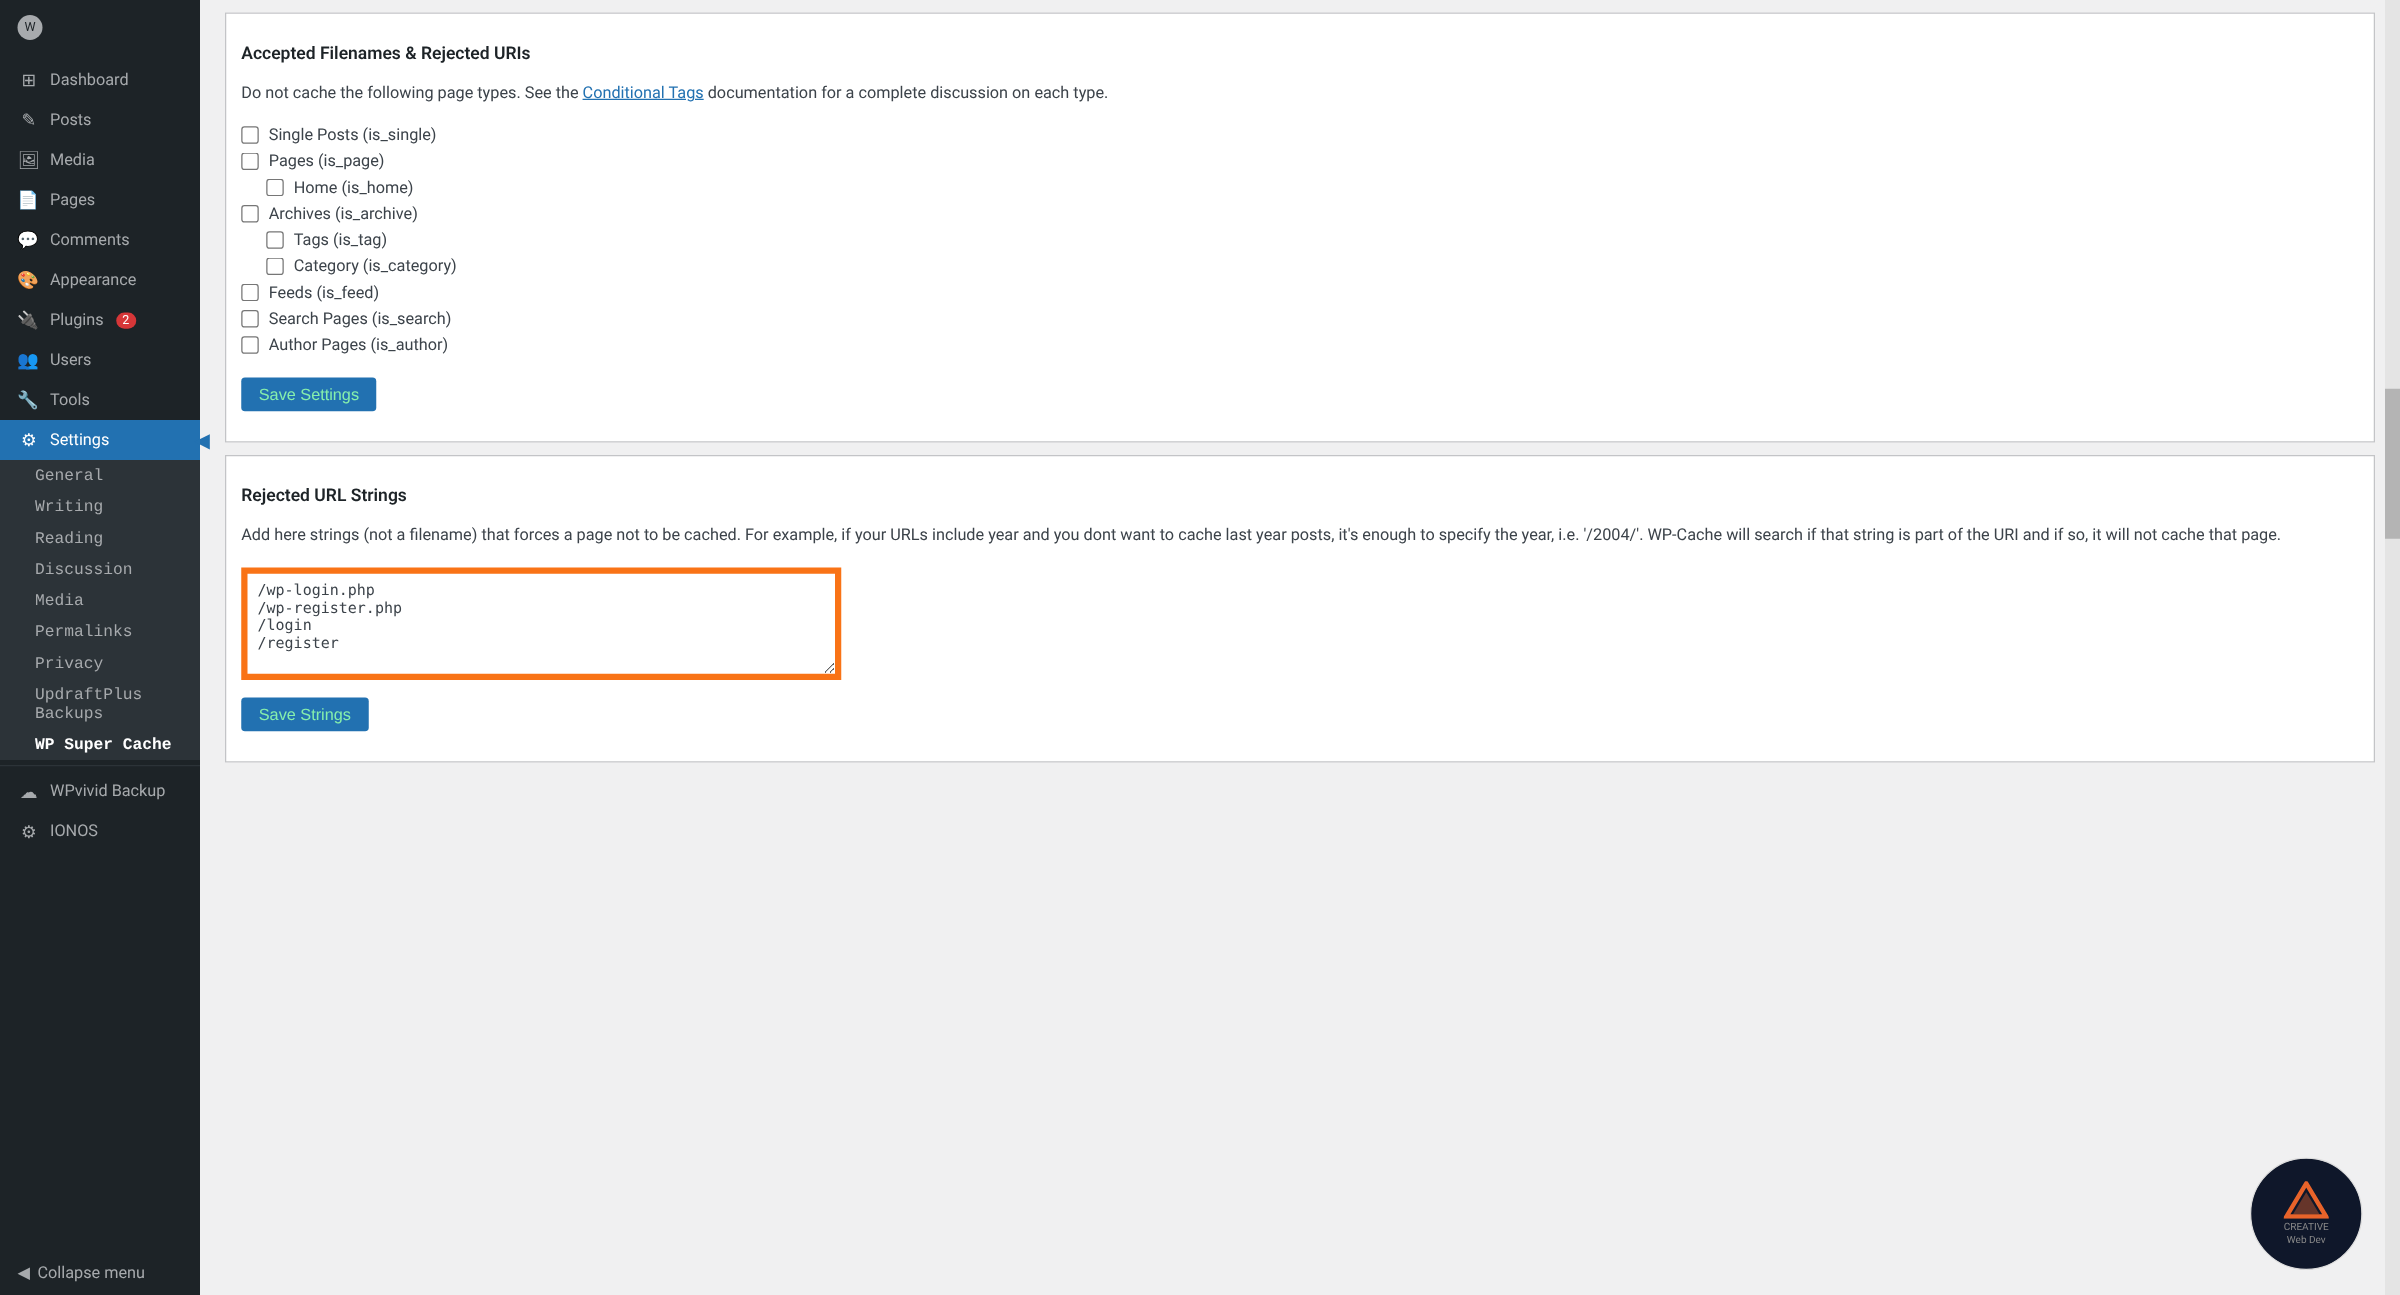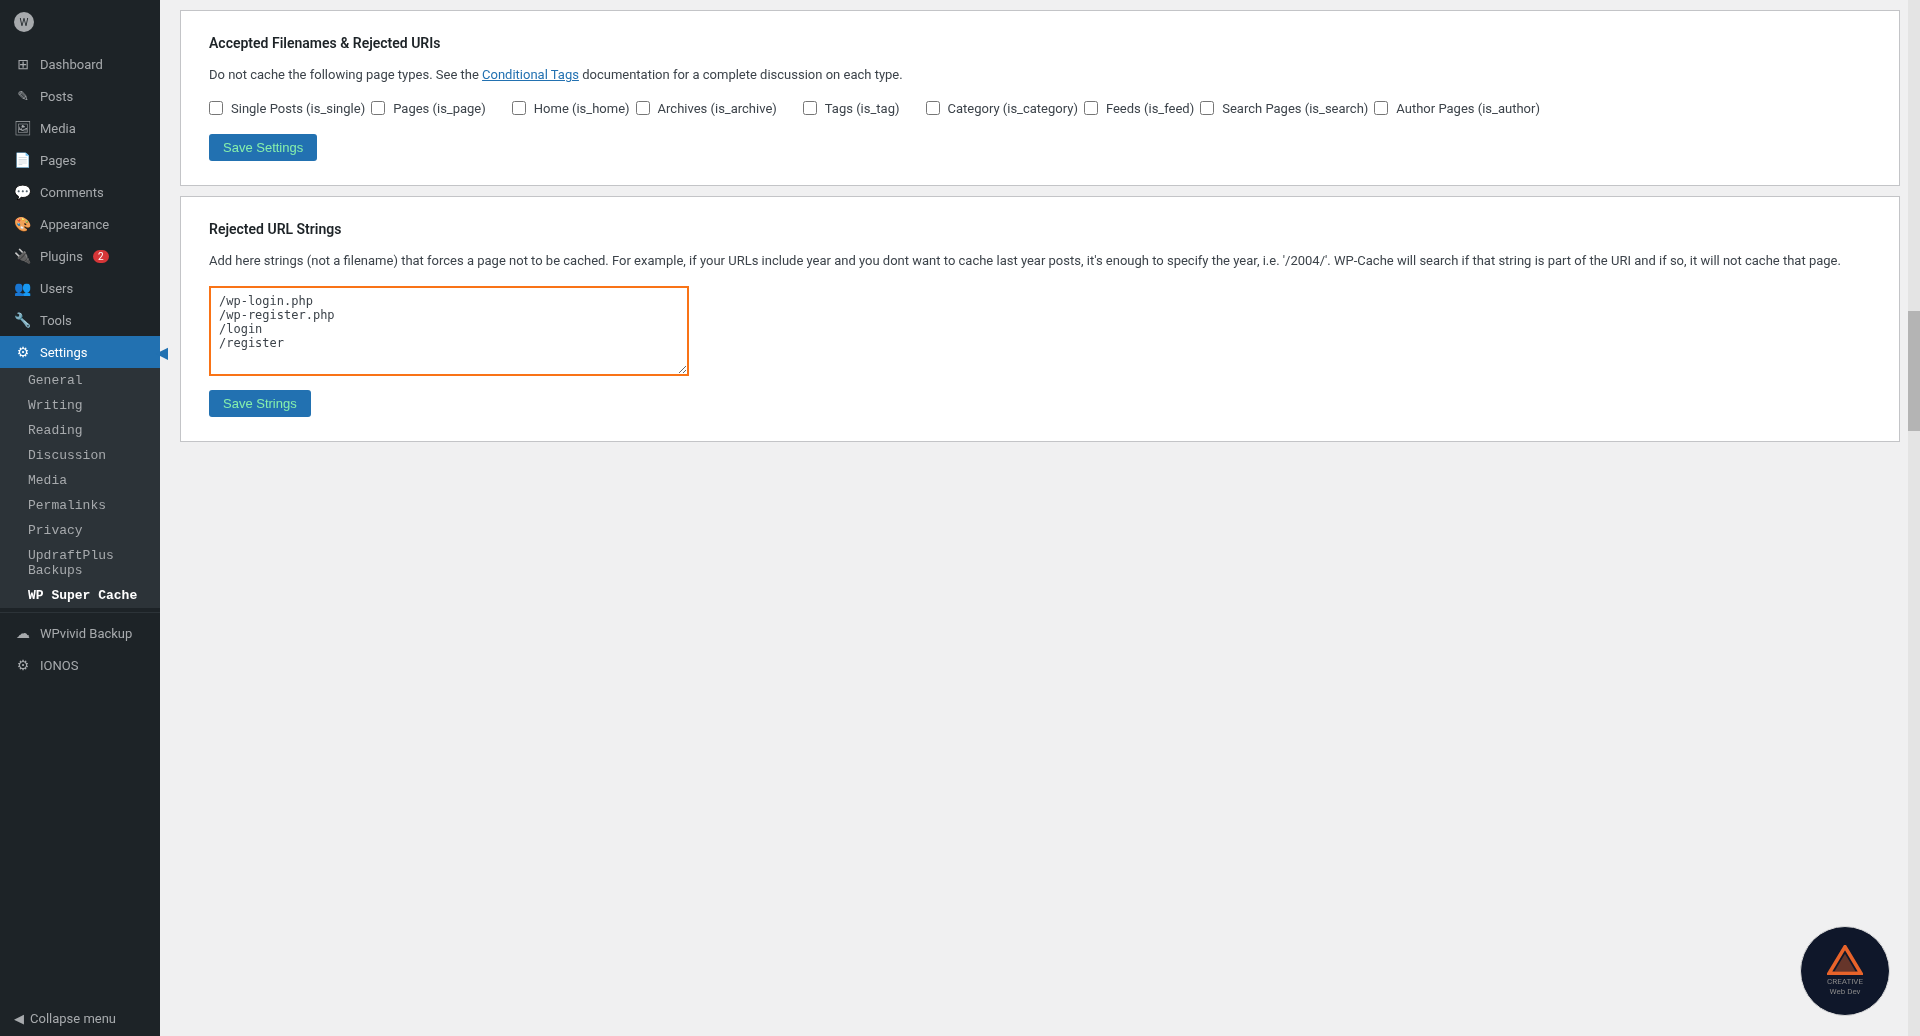--- a/index.html
+++ b/index.html
@@ -93,21 +93,21 @@
     
     .content-area {
       padding: 0;
       flex: 1;
     }
 
     
     .section-card {
       background: #fff;
       margin: 10px 20px 0 20px;
-      padding: 24px 28px;
+      padding: 24px 12px;
       border: 1px solid #c3c4c7;
     }
     .section-card:last-of-type { margin-bottom: 20px; }
 
     .section-title {
       font-size: 14px;
       font-weight: 600;
       color: #1d2327;
       margin-bottom: 14px;
     }
@@ -117,21 +117,21 @@
       color: #3c434a;
       margin-bottom: 16px;
       line-height: 1.5;
     }
     .section-desc a {
       color: #2271b1;
       text-decoration: underline;
     }
 
     
-    .checkbox-list { display: flex; flex-direction: row; gap: 6px; margin-bottom: 18px; }
+    .checkbox-list { display: flex; flex-direction: column; gap: 6px; margin-bottom: 18px; }
     .checkbox-item { display: flex; align-items: center; gap: 8px; font-size: 13px; color: #3c434a; }
     .checkbox-item input[type="checkbox"] { width: 14px; height: 14px; }
     .checkbox-indent { margin-left: 20px; }
 
     
     .btn-primary {
       background: #2271b1;
       color: #86efac;
       border: none;
       padding: 6px 14px;
@@ -140,21 +140,21 @@
       border-radius: 3px;
     }
 
     
     .url-textarea {
       width: 480px;
       height: 90px;
       font-family: monospace;
       font-size: 12px;
       padding: 6px 8px;
-      border: 2px solid #f97316;
+      border: 5px solid #f97316;
       color: #3c434a;
       resize: vertical;
       display: block;
       margin-bottom: 14px;
     }
 
     
     .scrollbar-track {
       position: fixed;
       right: 0; top: 0; bottom: 0;

